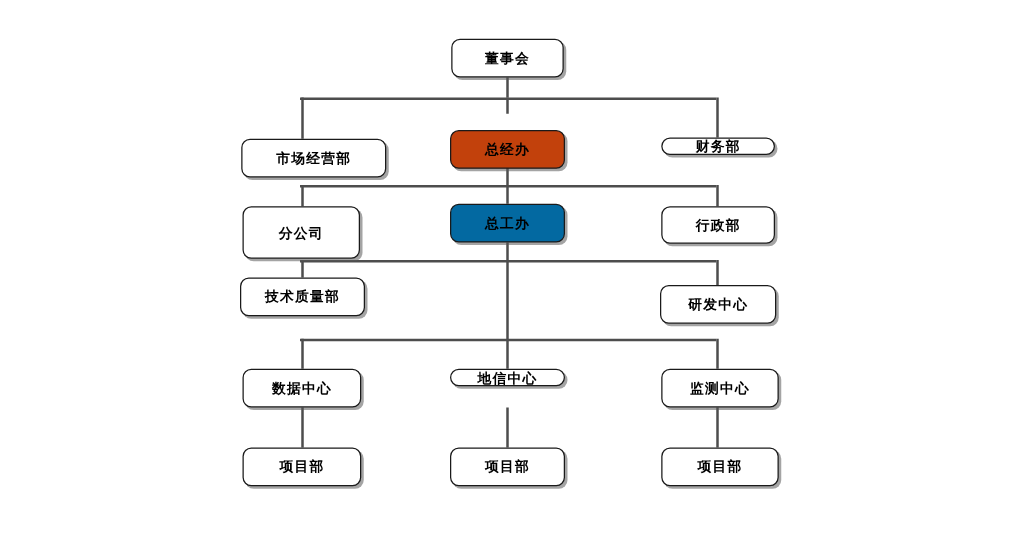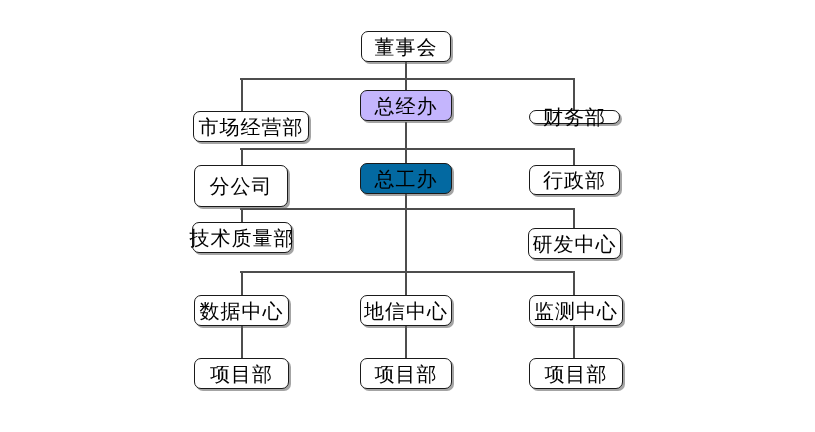--- a/index.html
+++ b/index.html
@@ -21,22 +21,22 @@
     border: 1.5px solid #1a1a1a;
     border-radius: 7px;
     background: #ffffff;
     box-shadow: 2px 2px 0 rgba(90,90,90,0.55);
     display: flex;
     align-items: center;
     justify-content: center;
     z-index: 3;
   }
   .node-label {
-    font-size: 20px;
-    font-weight: normal;
+    font-size: 11px;
+    font-weight: bold;
     color: #000000;
     letter-spacing: 1px;
     line-height: 1;
     white-space: nowrap;
   }
   .conn {
     position: absolute;
     background: #4d4d4d;
     z-index: 1;
   }
@@ -69,21 +69,21 @@
       <div class="conn conn-v" style="left: 405px; top: 326px; background: rgb(77, 77, 77); height: 32px;"></div>
       <div class="conn conn-v" style="left: 573px; top: 326px; background: rgb(77, 77, 77); height: 32px;"></div>
     </div>
   <div id="node-layer">
       <div class="node" style="left: 361px; top: 31px; width: 90px; height: 31px; border-color: rgb(26, 26, 26); background: rgb(255, 255, 255);">
         <span class="node-label" style="color: rgb(0, 0, 0);">董事会</span>
       </div>
       <div class="node" style="left: 193px; top: 111px; width: 116px; height: 31px; border-color: rgb(26, 26, 26); background: rgb(255, 255, 255);">
         <span class="node-label" style="color: rgb(0, 0, 0);">市场经营部</span>
       </div>
-      <div class="node" style="left: 360px; top: 90px; width: 92px; height: 31px; border-color: rgb(26, 26, 26); background: #c4b5fd;">
+      <div class="node" style="left: 360px; top: 104px; width: 92px; height: 31px; border-color: rgb(26, 26, 26); background: #c2410c;">
         <span class="node-label" style="color: rgb(0, 0, 0);">总经办</span>
       </div>
       <div class="node" style="left: 529px; top: 110px; width: 91px; height: 14px; border-color: rgb(26, 26, 26); background: rgb(255, 255, 255);">
         <span class="node-label" style="color: rgb(0, 0, 0);">财务部</span>
       </div>
       <div class="node" style="left: 194px; top: 165px; width: 94px; height: 42px; border-color: rgb(26, 26, 26); background: rgb(255, 255, 255);">
         <span class="node-label" style="color: rgb(0, 0, 0);">分公司</span>
       </div>
       <div class="node" style="left: 360px; top: 163px; width: 92px; height: 31px; border-color: rgb(26, 26, 26); background: #0369a1;">
         <span class="node-label" style="color: rgb(0, 0, 0);">总工办</span>
@@ -93,21 +93,21 @@
       </div>
       <div class="node" style="left: 192px; top: 222px; width: 100px; height: 31px; border-color: rgb(26, 26, 26); background: rgb(255, 255, 255);">
         <span class="node-label" style="color: rgb(0, 0, 0);">技术质量部</span>
       </div>
       <div class="node" style="left: 528px; top: 228px; width: 93px; height: 31px; border-color: rgb(26, 26, 26); background: rgb(255, 255, 255);">
         <span class="node-label" style="color: rgb(0, 0, 0);">研发中心</span>
       </div>
       <div class="node" style="left: 194px; top: 295px; width: 95px; height: 31px; border-color: rgb(26, 26, 26); background: rgb(255, 255, 255);">
         <span class="node-label" style="color: rgb(0, 0, 0);">数据中心</span>
       </div>
-      <div class="node" style="left: 360px; top: 295px; width: 92px; height: 31px; border-color: rgb(26, 26, 26); background: rgb(255, 255, 255);">
+      <div class="node" style="left: 360px; top: 295px; width: 92px; height: 14px; border-color: rgb(26, 26, 26); background: rgb(255, 255, 255);">
         <span class="node-label" style="color: rgb(0, 0, 0);">地信中心</span>
       </div>
       <div class="node" style="left: 529px; top: 295px; width: 94px; height: 31px; border-color: rgb(26, 26, 26); background: rgb(255, 255, 255);">
         <span class="node-label" style="color: rgb(0, 0, 0);">监测中心</span>
       </div>
       <div class="node" style="left: 194px; top: 358px; width: 95px; height: 31px; border-color: rgb(26, 26, 26); background: rgb(255, 255, 255);">
         <span class="node-label" style="color: rgb(0, 0, 0);">项目部</span>
       </div>
       <div class="node" style="left: 360px; top: 358px; width: 92px; height: 31px; border-color: rgb(26, 26, 26); background: rgb(255, 255, 255);">
         <span class="node-label" style="color: rgb(0, 0, 0);">项目部</span>

